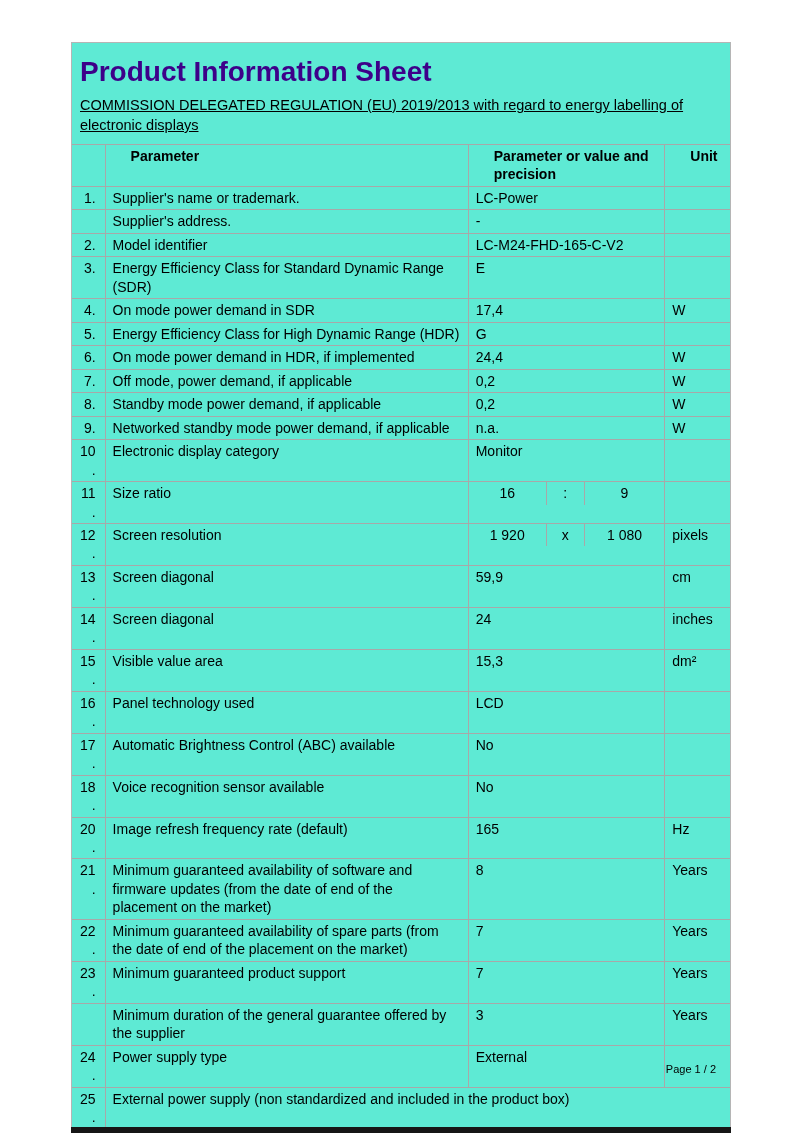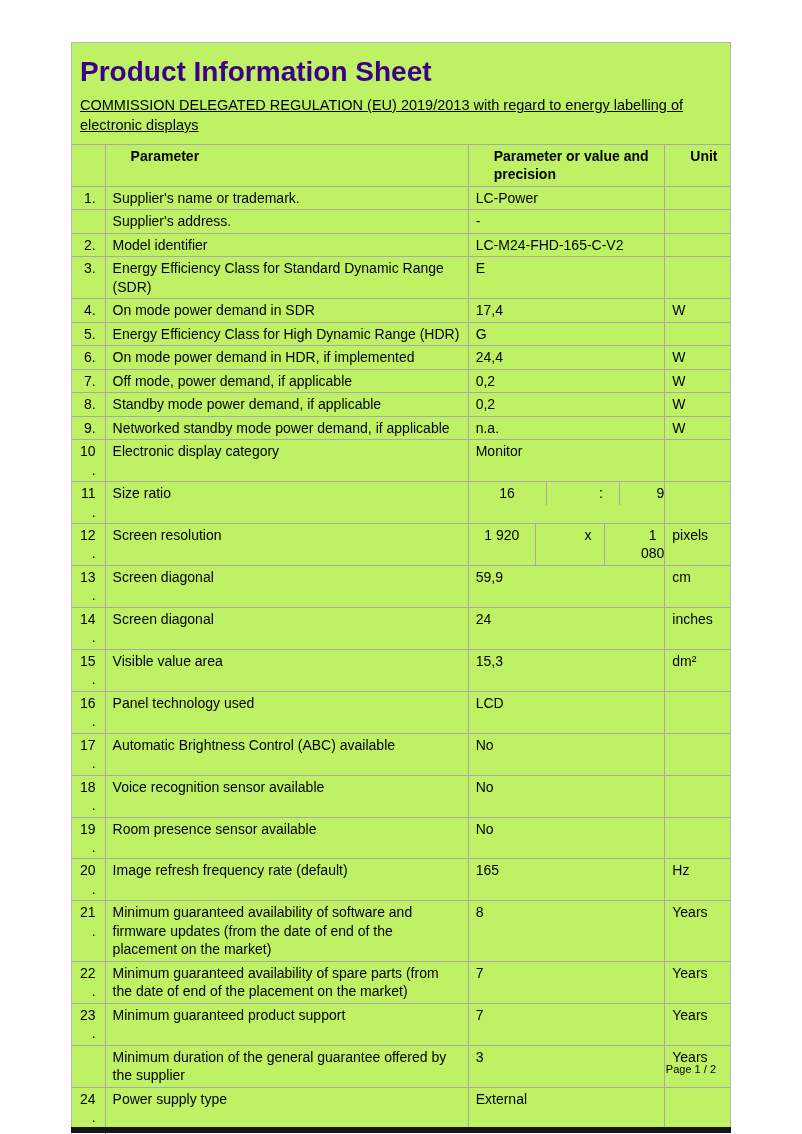--- a/index.html
+++ b/index.html
@@ -7,21 +7,21 @@
     width:802px; height:1134px;
     background:#ffffff;
     font-family:"Liberation Sans", sans-serif;
     color:#000;
   }
   .canvas { position:relative; width:802px; height:1134px; background:#fff; overflow:hidden; }
   .page {
     position:absolute; left:71px; top:42px;
     width:660px; height:1085px;
     border:1px solid #b5b5b5; border-bottom:none;
-    background:#bef264;
+    background:#5eead4;
   }
   .dark-bar {
     position:absolute; left:71px; top:1127px;
     width:660px; height:6px; background:#161616;
   }
   .title {
     margin:13px 8px 0 8px;
     font-size:28px; font-weight:bold;
     color:#3d0089;
   }
@@ -47,21 +47,21 @@
     text-align:left;
     font-weight:normal;
     word-wrap:break-word;
   }
   th { font-weight:bold;padding-left:25px; }
   td:first-child, th:first-child { border-left:none; }
   td:last-child, th:last-child { border-right:none; }
   td.num { text-align:right; padding-right:9px; }
   td.vright { text-align:left; }
   td.split { padding:0; }
-  .splitwrap { display:flex;gap:36px; }
+  .splitwrap { display:flex; }
   .splitwrap span { display:block; text-align:center; padding:2px 0; }
   .splitwrap .sv1 { width:78px; border-right:1px solid #a8a8a8; }
   .splitwrap .ssep { width:38px; border-right:1px solid #a8a8a8; }
   .splitwrap .sv2 { flex:1; }
   .footer {
     position:absolute; right:14px; top:1020px;
     font-size:11px;
   }
 </style>
 </head>
@@ -228,26 +228,20 @@
         <td></td>
       </tr>
 
       <tr>
         <td class="num">18.</td>
         <td colspan="2">Voice recognition sensor available</td>
         <td class="vright">No</td>
         <td></td>
       </tr>
 
-      <tr>
-        <td class="num">19.</td>
-        <td colspan="2">Room presence sensor available</td>
-        <td class="vright">No</td>
-        <td></td>
-      </tr>
 
       <tr>
         <td class="num">20.</td>
         <td colspan="2">Image refresh frequency rate (default)</td>
         <td class="vright">165</td>
         <td>Hz</td>
       </tr>
 
       <tr>
         <td class="num">21.</td>

